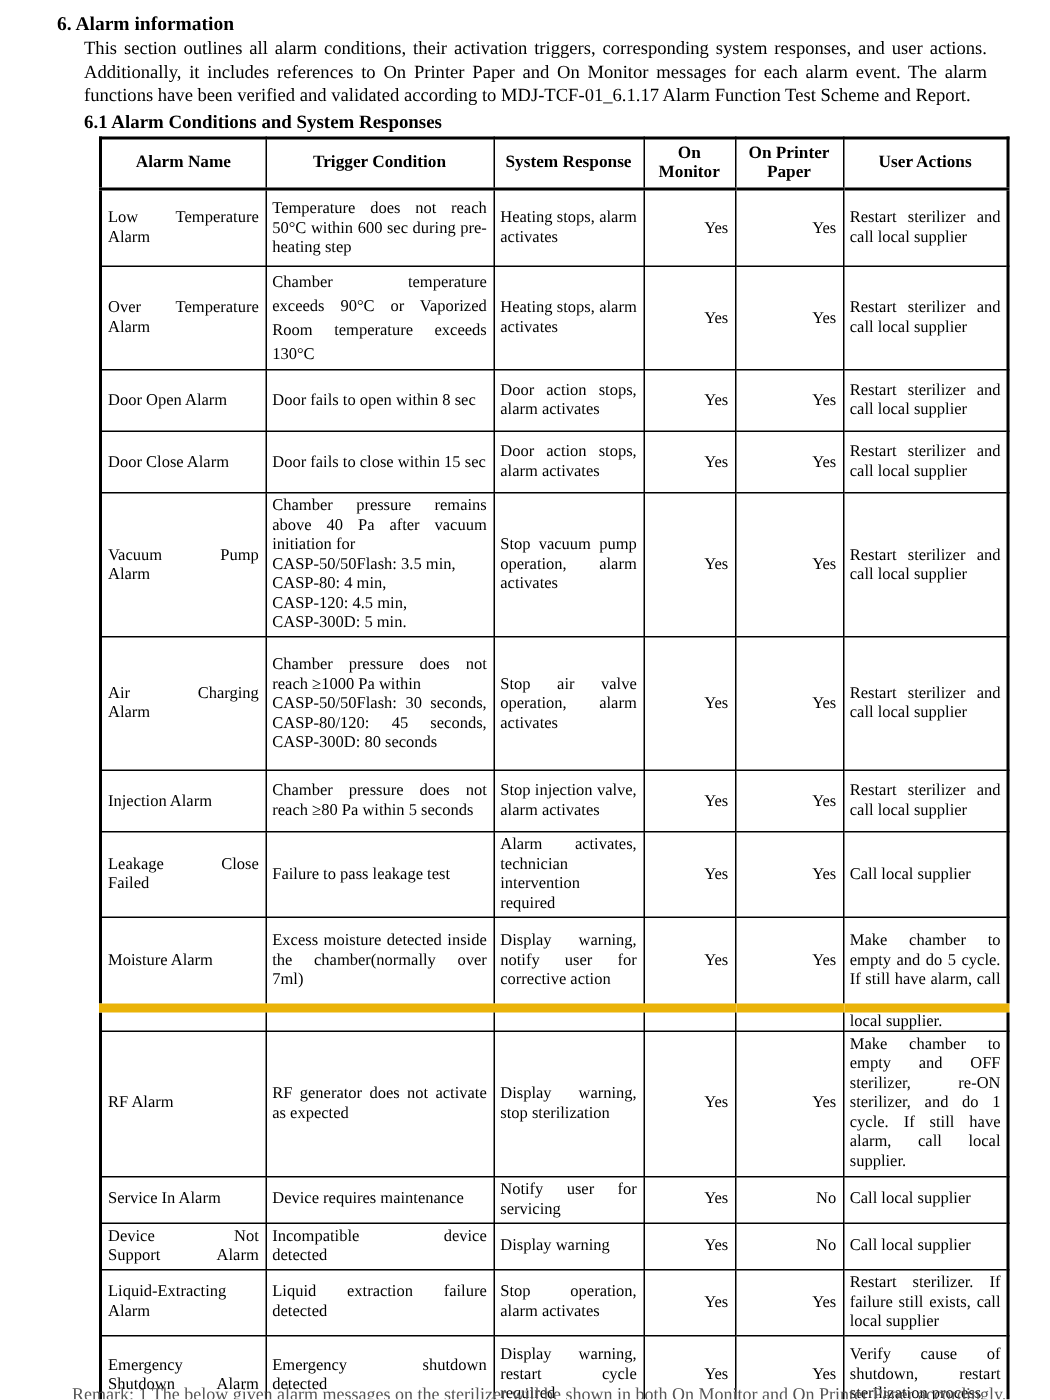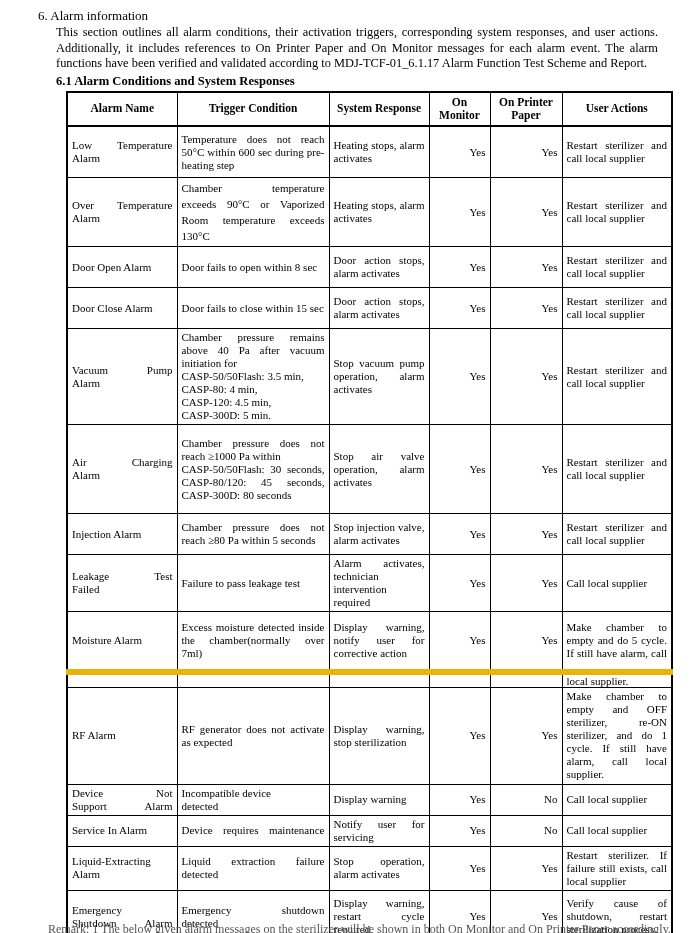--- a/index.html
+++ b/index.html
@@ -1,21 +1,21 @@
 <!DOCTYPE html>
 <html><head>
 <meta charset="utf-8">
 <style>
   html,body{margin:0;padding:0;background:#fff;}
   .page{
     width:700px;height:933px;position:relative;overflow:hidden;background:#fff;
     color:#000;font-family:"Liberation Serif","DejaVu Serif",serif;
   }
   .content{padding:8px 44px 0 38px;}
-  .h-main{font-size:13px;font-weight:normal;line-height:16px;margin:0;}
+  .h-main{font-size:13px;font-weight:bold;line-height:16px;margin:0;}
   .intro{
     font-size:12.4px;line-height:15.6px;margin:1px 0 0 18px;width:602px;
     text-align:justify;
   }
   .h-sub{font-size:12.6px;font-weight:bold;line-height:15px;margin:2px 0 2px 18px;}
   table.alarm{
     border-collapse:collapse;table-layout:fixed;width:605px;margin-left:28px;
     border:2px solid #000;font-size:11px;line-height:13px;
   }
   table.alarm th,table.alarm td{
@@ -153,21 +153,21 @@
           </tr>
           <tr>
             <td class="c-name">Injection Alarm</td>
             <td class="c-trigger">Chamber pressure does not reach ≥80 Pa within 5 seconds</td>
             <td class="c-resp">Stop injection valve, alarm activates</td>
             <td class="c-yn">Yes</td>
             <td class="c-yn">Yes</td>
             <td class="c-act">Restart sterilizer and call local supplier</td>
           </tr>
           <tr>
-            <td class="c-name ml">Leakage Test
+            <td class="c-name ml">Leakage Close
 Failed</td>
             <td class="c-trigger">Failure to pass leakage test</td>
             <td class="c-resp">Alarm activates, technician intervention required</td>
             <td class="c-yn">Yes</td>
             <td class="c-yn">Yes</td>
             <td class="c-act">Call local supplier</td>
           </tr>
           <tr>
             <td class="c-name">Moisture Alarm</td>
             <td class="c-trigger">Excess moisture detected inside the chamber(normally over 7ml)</td>
@@ -186,38 +186,38 @@
           </tr>
           <tr>
             <td class="c-name">RF Alarm</td>
             <td class="c-trigger">RF generator does not activate as expected</td>
             <td class="c-resp">Display warning, stop sterilization</td>
             <td class="c-yn">Yes</td>
             <td class="c-yn">Yes</td>
             <td class="c-act">Make chamber to empty and OFF sterilizer, re-ON sterilizer, and do 1 cycle.  If still have alarm, call local supplier.</td>
           </tr>
           <tr>
+            <td class="c-name">Service In Alarm</td>
+            <td class="c-trigger">Device requires maintenance</td>
+            <td class="c-resp">Notify user for servicing</td>
+            <td class="c-yn">Yes</td>
+            <td class="c-yn">No</td>
+            <td class="c-act">Call local supplier</td>
+          </tr>
+          <tr>
             <td class="c-name ml">Device Not
 Support Alarm</td>
             <td class="c-trigger ml">Incompatible device
 detected</td>
             <td class="c-resp">Display warning</td>
             <td class="c-yn">Yes</td>
             <td class="c-yn">No</td>
             <td class="c-act">Call local supplier</td>
           </tr>
           <tr>
-            <td class="c-name">Service In Alarm</td>
-            <td class="c-trigger">Device requires maintenance</td>
-            <td class="c-resp">Notify user for servicing</td>
-            <td class="c-yn">Yes</td>
-            <td class="c-yn">No</td>
-            <td class="c-act">Call local supplier</td>
-          </tr>
-          <tr>
             <td class="c-name ml">Liquid-Extracting
 Alarm</td>
             <td class="c-trigger ml">Liquid extraction failure
 detected</td>
             <td class="c-resp">Stop operation, alarm activates</td>
             <td class="c-yn">Yes</td>
             <td class="c-yn">Yes</td>
             <td class="c-act">Restart sterilizer. If failure still exists, call local supplier</td>
           </tr>
           <tr>

